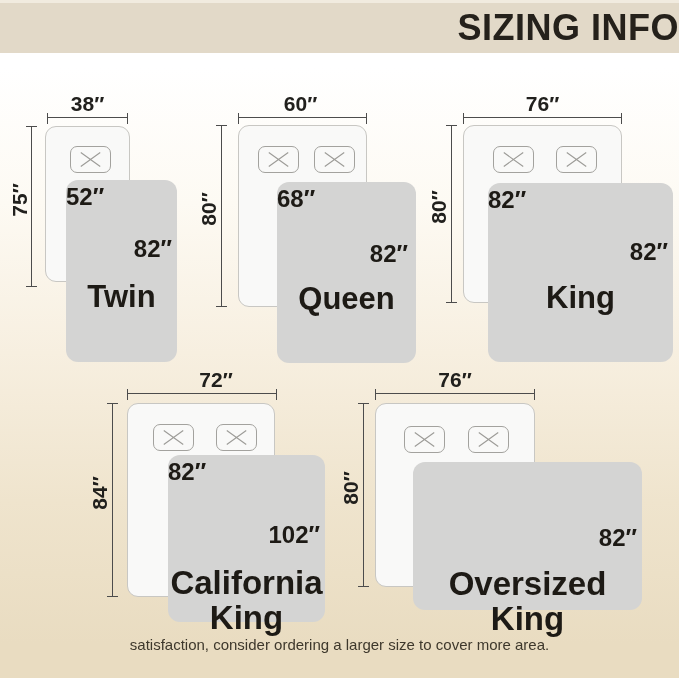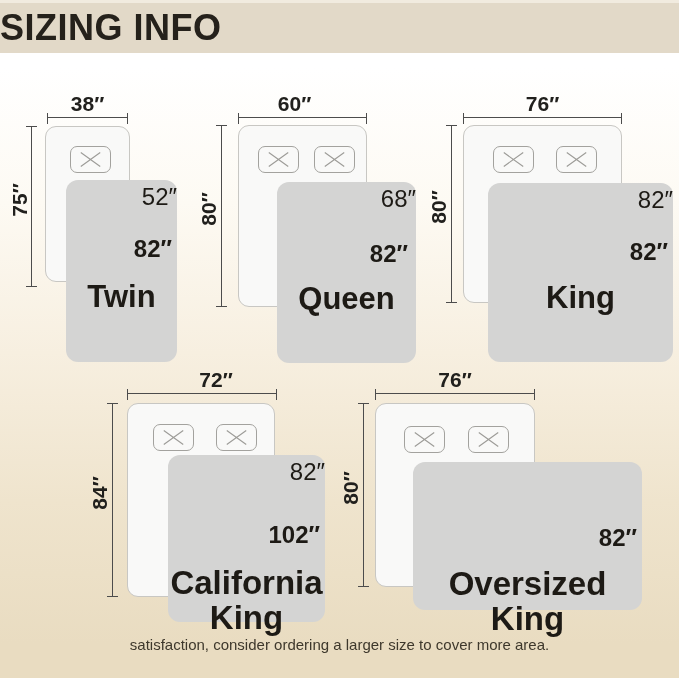--- a/index.html
+++ b/index.html
@@ -3,29 +3,29 @@
 <meta charset="utf-8">
 <style>
   html,body{margin:0;padding:0;background:#ffffff;}
   .canvas{
     position:relative;width:679px;height:678px;overflow:hidden;
     font-family:"Liberation Sans",sans-serif;color:#1d1a15;
     background:linear-gradient(180deg,#ffffff 10%,#fdfaf3 30%,#f7efe0 52%,#efe4cd 74%,#e9dcc1 95%);
   }
   .top-strip{position:absolute;left:0;top:0;width:100%;height:3px;background:#f1ebdf;}
   .header{position:absolute;left:0;top:3px;width:100%;height:50px;background:#e2d9c8;
-    display:flex;align-items:center;justify-content:flex-start;}
+    display:flex;align-items:center;justify-content:flex-end;}
   .title{font-size:36px;font-weight:700;letter-spacing:0.5px;color:#25211b;}
   
   .bed{position:absolute;background:#f9f9f8;border:1px solid #c8c7c3;border-radius:11px;box-sizing:border-box;}
   .pillow{position:absolute;width:41px;height:27px;border:1px solid #a3a29e;border-radius:7px;box-sizing:border-box;}
   .pillow svg{display:block;width:100%;height:100%;}
   
   .blanket{position:absolute;background:#d4d4d3;border-radius:12px;}
-  .b-top{position:absolute;top:3px;left:0;right:0;text-align:right;font-size:24px;font-weight:400;}
+  .b-top{position:absolute;top:3px;left:0;right:0;text-align:left;font-size:24px;font-weight:700;}
   .b-side{position:absolute;right:5px;font-size:24px;font-weight:700;}
   .b-name{position:absolute;left:0;right:0;text-align:center;font-weight:700;line-height:1.07;}
   .nm-lg{font-size:31px;}
   .nm-sm{font-size:33px;}
   
   .dim-h{position:absolute;height:1px;background:#4c4c4c;}
   .dim-h::before,.dim-h::after{content:"";position:absolute;top:-4px;width:1px;height:11px;background:#4c4c4c;}
   .dim-h::before{left:0;} .dim-h::after{right:0;}
   .dim-v{position:absolute;width:1px;background:#4c4c4c;}
   .dim-v::before,.dim-v::after{content:"";position:absolute;left:-5px;width:11px;height:1px;background:#4c4c4c;}
@@ -61,21 +61,21 @@
       <div class="b-top">52″</div>
       <div class="b-side" style="top:55px">82″</div>
       <div class="b-name nm-lg" style="top:100px">
         <div>Twin</div>
       </div>
     </div>
   </div>
 
   <div>
     <div class="dim-h" style="left:238px;top:117px;width:129px"></div>
-    <div class="dim-label" style="left:210px;top:92px;width:169px">60″</div>
+    <div class="dim-label" style="left:216px;top:92px;width:169px">60″</div>
     <div class="dim-v" style="left:221px;top:125px;height:182px"></div>
     <div class="dim-label vlabel" style="left:177px;top:197px">80″</div>
     <div class="bed" style="left:238px;top:125px;width:129px;height:182px">
       <div class="pillow" style="left:19px;top:20px">
         <svg viewBox="0 0 41 27">
             <path d="M10 6 L31 21 M31 6 L10 21" stroke="#9c9b97" stroke-width="1.2" fill="none"></path>
           </svg>
       </div>
       <div class="pillow" style="left:75px;top:20px">
         <svg viewBox="0 0 41 27">

